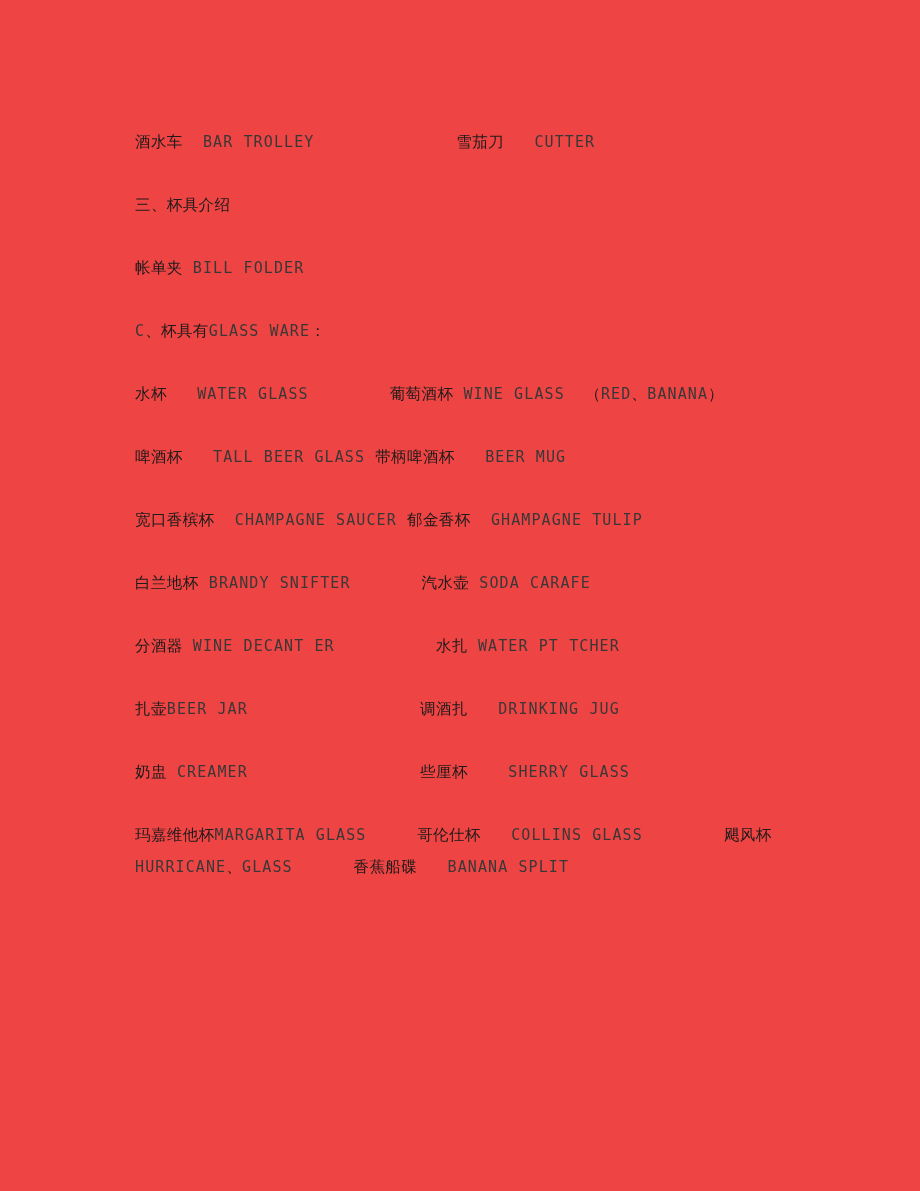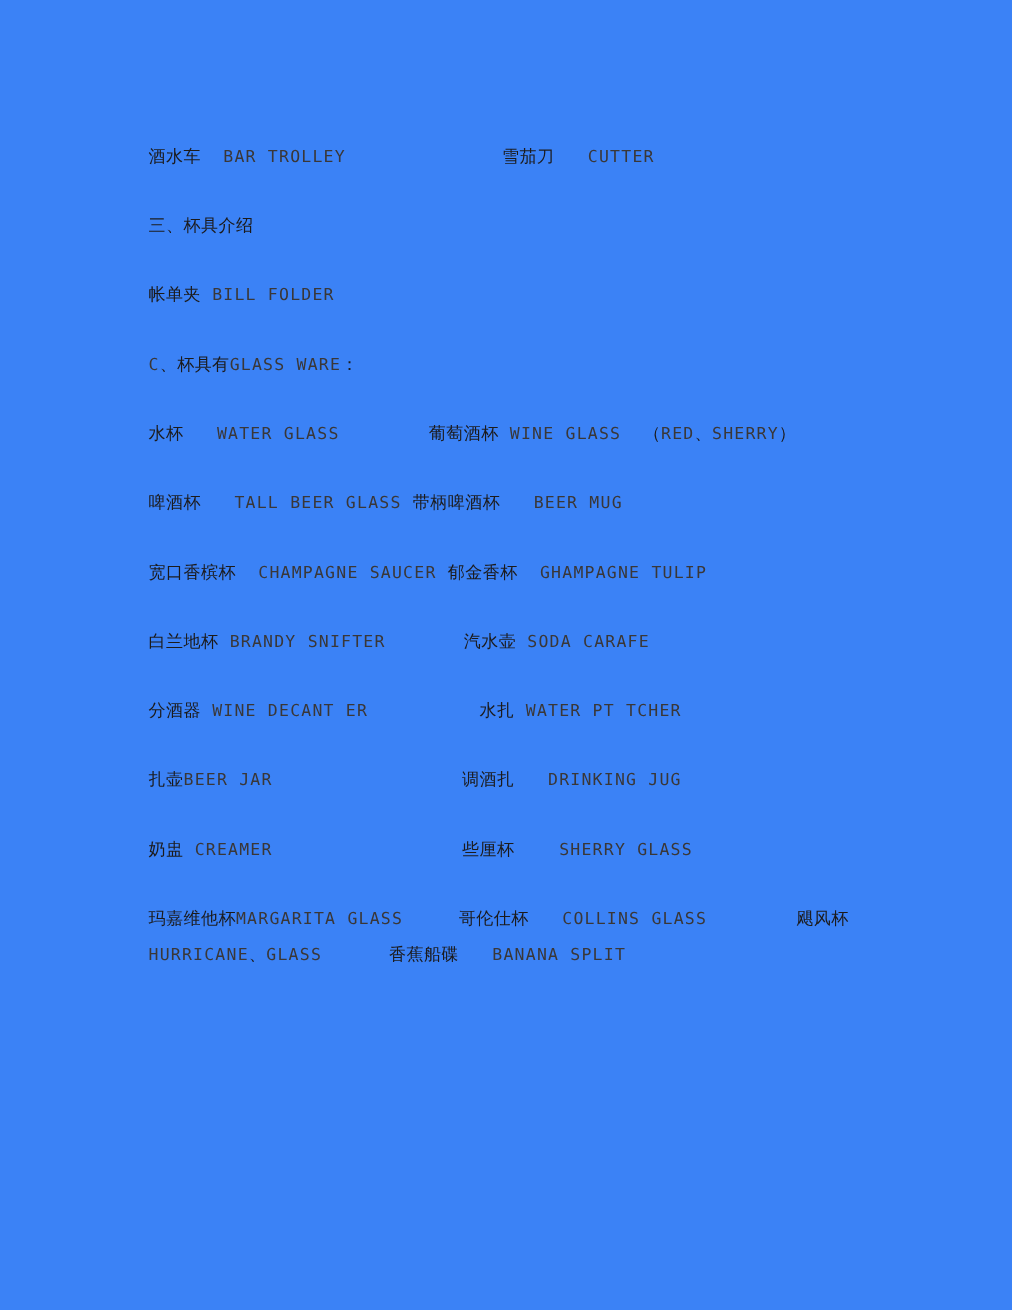--- a/index.html
+++ b/index.html
@@ -4,21 +4,21 @@
 <style>
   html, body {
     margin: 0;
     padding: 0;
     background: #ffffff;
   }
   .page {
     position: relative;
     width: 920px;
     height: 1191px;
-    background: #3b82f6;
+    background: #ef4444;
     overflow: hidden;
   }
   .content {
     position: absolute;
     left: 135px;
     top: 128px;
     width: 700px;
   }
   
   .line {
@@ -51,21 +51,21 @@
 </style>
 </head>
 <body>
 
 <div class="page">
   <div class="content" id="doc-body">
       <div class="line"><span class="cn">酒水车</span><span class="en">  </span><span class="en">BAR TROLLEY</span><span class="en">              </span><span class="cn">雪茄刀</span><span class="en">   </span><span class="en">CUTTER</span></div>
       <div class="line"><span class="cn">三、杯具介绍</span></div>
       <div class="line"><span class="cn">帐单夹</span><span class="en"> </span><span class="en">BILL FOLDER</span></div>
       <div class="line"><span class="en">C</span><span class="cn">、杯具有</span><span class="en">GLASS WARE</span><span class="cn">：</span></div>
-      <div class="line"><span class="cn">水杯</span><span class="en">   </span><span class="en">WATER GLASS</span><span class="en">        </span><span class="cn">葡萄酒杯</span><span class="en"> </span><span class="en">WINE GLASS</span><span class="en">  </span><span class="cn">（</span><span class="en">RED</span><span class="cn">、</span><span class="en">SHERRY</span><span class="cn">）</span></div>
+      <div class="line"><span class="cn">水杯</span><span class="en">   </span><span class="en">WATER GLASS</span><span class="en">        </span><span class="cn">葡萄酒杯</span><span class="en"> </span><span class="en">WINE GLASS</span><span class="en">  </span><span class="cn">（</span><span class="en">RED</span><span class="cn">、</span><span class="en">BANANA</span><span class="cn">）</span></div>
       <div class="line"><span class="cn">啤酒杯</span><span class="en">   </span><span class="en">TALL BEER GLASS</span><span class="en"> </span><span class="cn">带柄啤酒杯</span><span class="en">   </span><span class="en">BEER MUG</span></div>
       <div class="line"><span class="cn">宽口香槟杯</span><span class="en">  </span><span class="en">CHAMPAGNE SAUCER</span><span class="en"> </span><span class="cn">郁金香杯</span><span class="en">  </span><span class="en">GHAMPAGNE TULIP</span></div>
       <div class="line"><span class="cn">白兰地杯</span><span class="en"> </span><span class="en">BRANDY SNIFTER</span><span class="en">       </span><span class="cn">汽水壶</span><span class="en"> </span><span class="en">SODA CARAFE</span></div>
       <div class="line"><span class="cn">分酒器</span><span class="en"> </span><span class="en">WINE DECANT ER</span><span class="en">          </span><span class="cn">水扎</span><span class="en"> </span><span class="en">WATER PT TCHER</span></div>
       <div class="line"><span class="cn">扎壶</span><span class="en">BEER JAR</span><span class="en">                 </span><span class="cn">调酒扎</span><span class="en">   </span><span class="en">DRINKING JUG</span></div>
       <div class="line"><span class="cn">奶盅</span><span class="en"> </span><span class="en">CREAMER</span><span class="en">                 </span><span class="cn">些厘杯</span><span class="en">    </span><span class="en">SHERRY GLASS</span></div>
       <div class="line wrapped"><span class="cn">玛嘉维他杯</span><span class="en">MARGARITA GLASS</span><span class="en">     </span><span class="cn">哥伦仕杯</span><span class="en">   </span><span class="en">COLLINS GLASS</span><span class="en">        </span><span class="cn">飓风杯</span><span class="sub"><span class="en">HURRICANE</span><span class="cn">、</span><span class="en">GLASS</span><span class="en">      </span><span class="cn">香蕉船碟</span><span class="en">   </span><span class="en">BANANA SPLIT</span></span></div>
     </div>
 </div>
 

